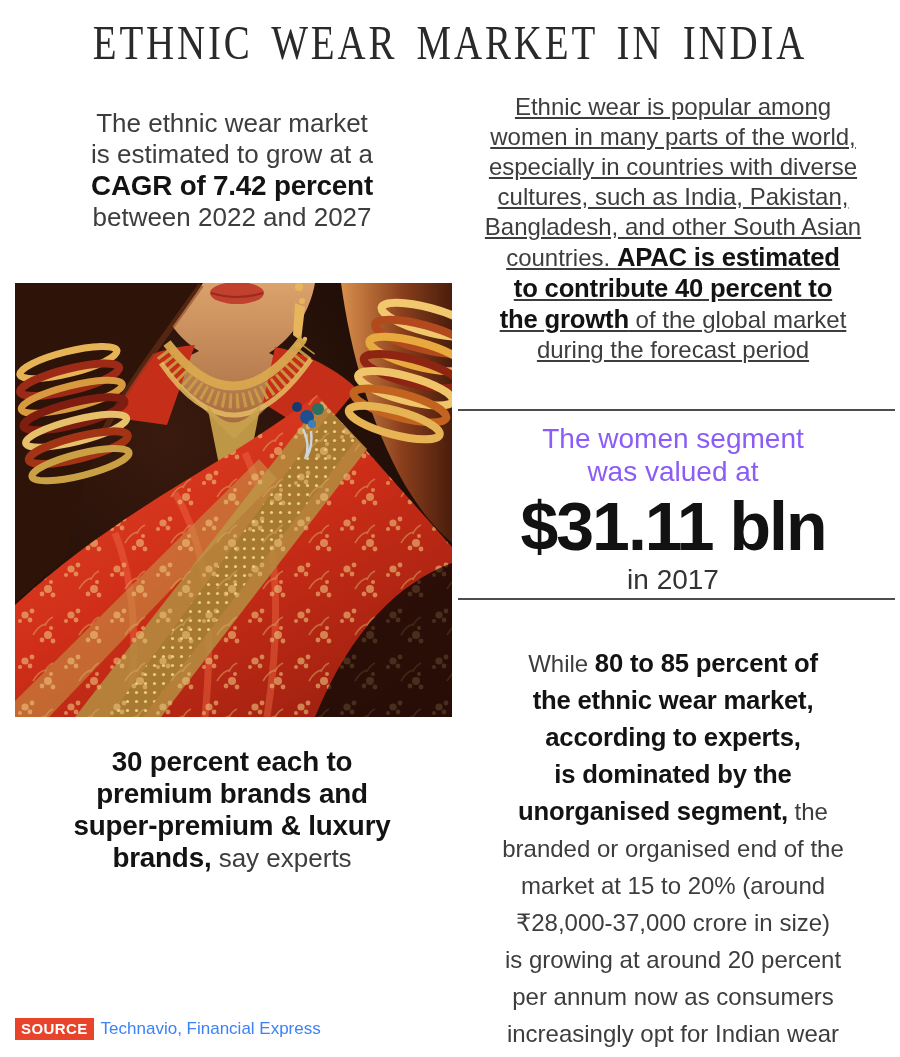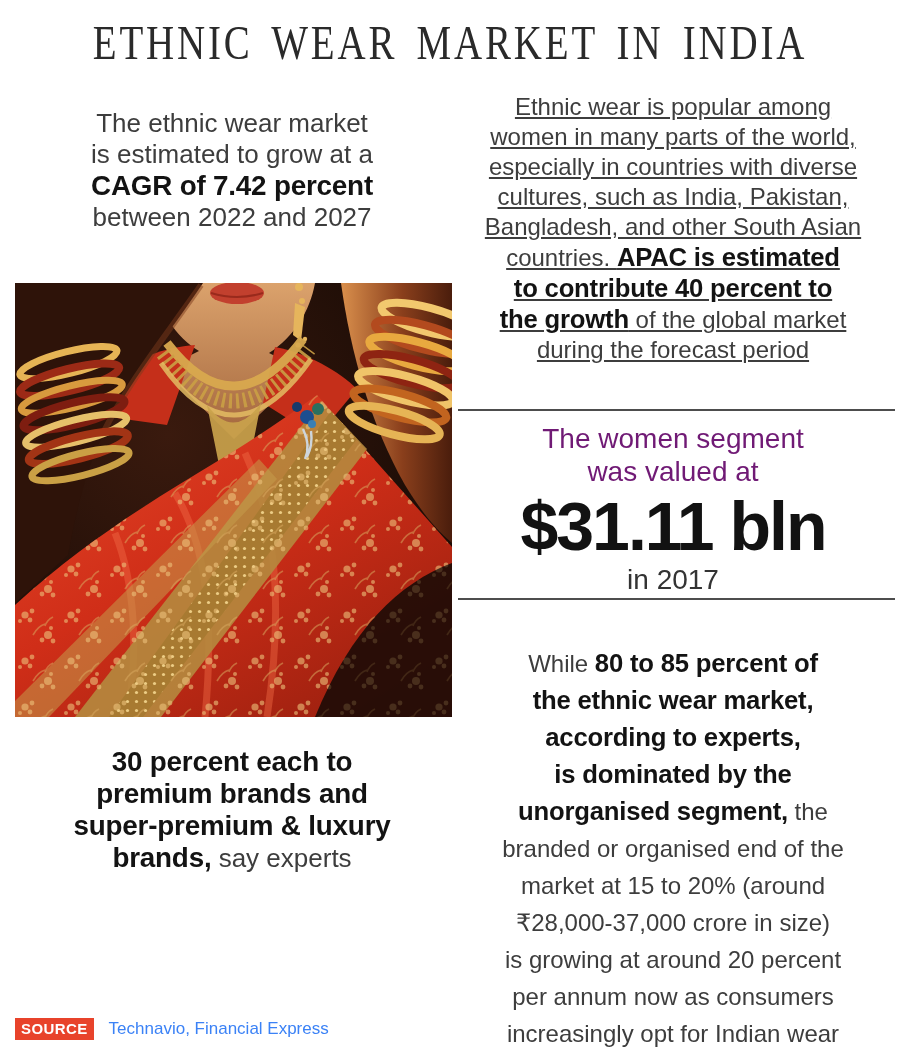--- a/index.html
+++ b/index.html
@@ -33,25 +33,25 @@
     position: absolute; left: 15px; top: 283px; width: 437px; height: 434px;
     margin: 0; overflow: hidden; background: #1b0c07;
   }
   .photo svg { display: block; }
 
   .divider { position: absolute; left: 458px; width: 437px; height: 2px; background: #4d4d4d; }
   .divider-top    { top: 409px; }
   .divider-bottom { top: 598px; }
 
   .women { position: absolute; left: 452px; top: 422px; width: 442px; text-align: center; }
-  .women-lead  { font-size: 28px; line-height: 33px; color: #701a75; white-space: pre-line; }
+  .women-lead  { font-size: 28px; line-height: 33px; color: #8b5cf6; white-space: pre-line; }
   .women-value { font-size: 68px; line-height: 74px; font-weight: 700; color: #121212; letter-spacing: -2px; margin-top: 1px; }
   .women-year  { font-size: 28px; line-height: 34px; color: #333333; }
 
-  .source { position: absolute; left: 15px; top: 1018px; display: flex; align-items: center; gap: 15px; text-align: center; }
+  .source { position: absolute; left: 15px; top: 1018px; display: flex; align-items: center; gap: 7px; text-align: center; }
   .source-badge {
     background: #e8432b; color: #ffffff; font-weight: 700; font-size: 15px;
     padding: 2px 6px 3px; letter-spacing: 0.4px;
   }
   .source-text { font-size: 17px; color: #3b82f6; }
 </style>
 </head>
 <body>
 
 <div class="page">

